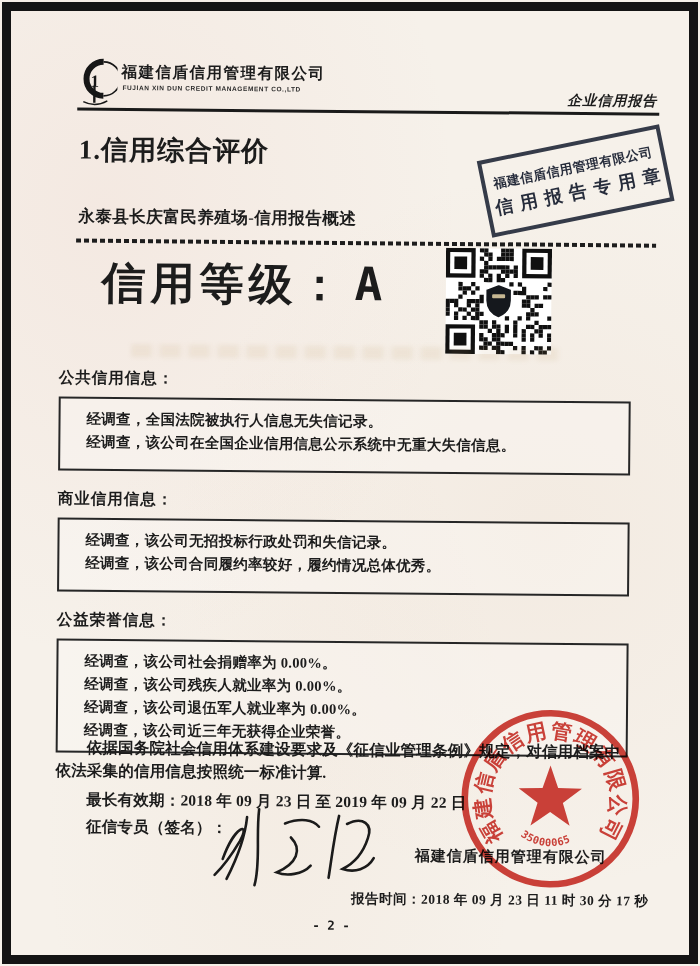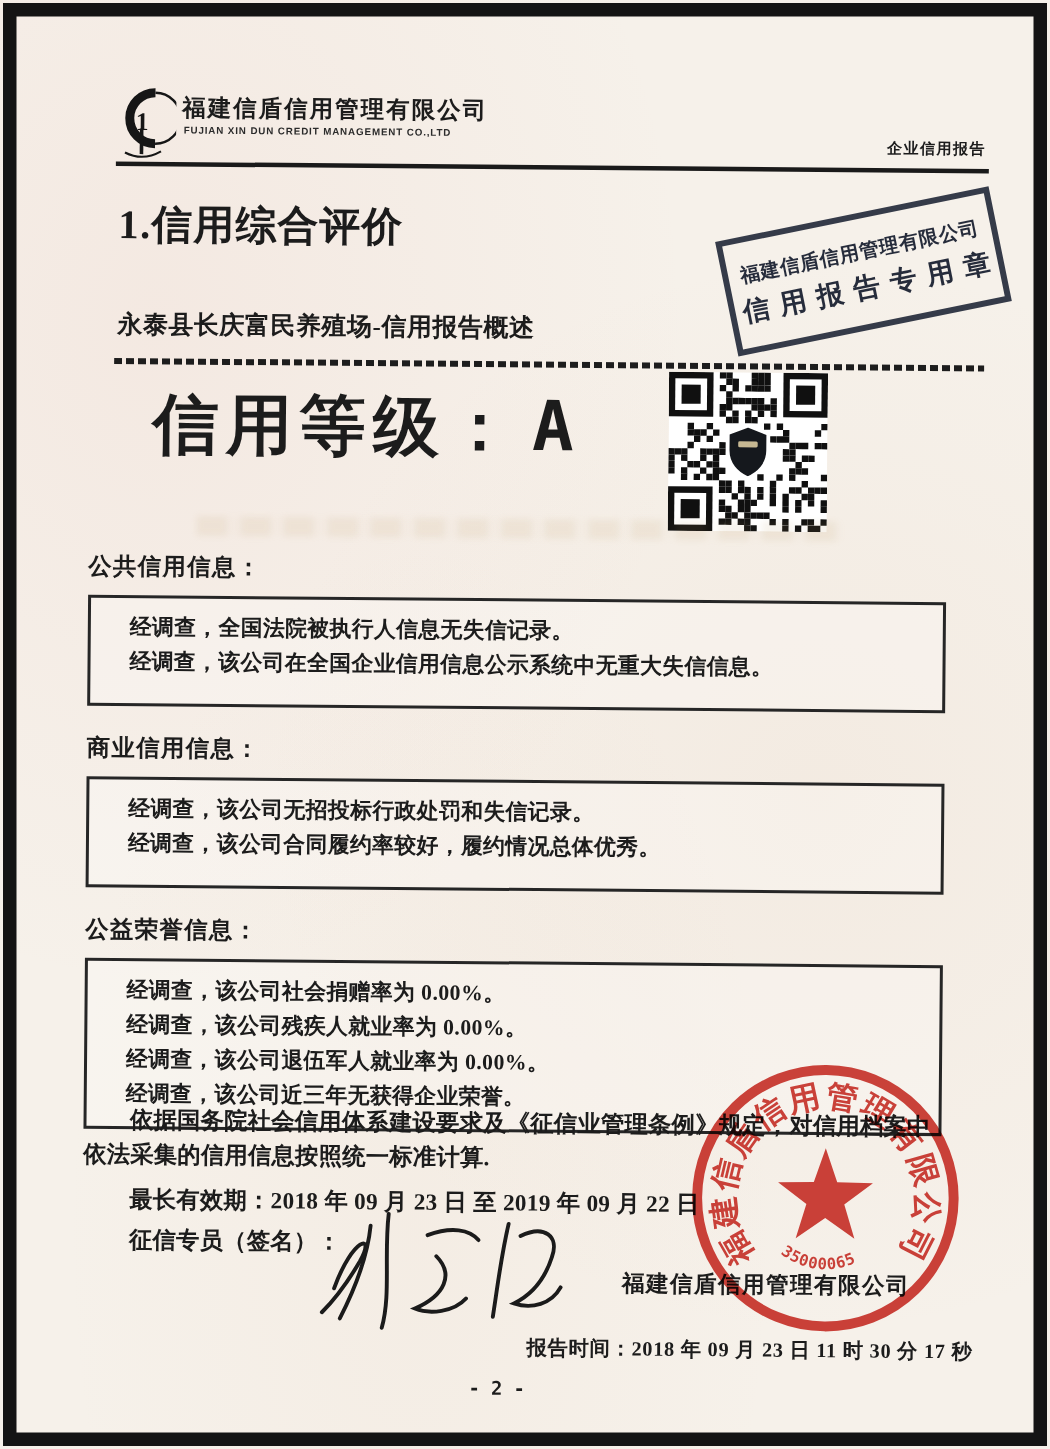--- a/index.html
+++ b/index.html
@@ -19,21 +19,21 @@
       radial-gradient(ellipse at 40% 85%, rgba(220,180,150,.07), transparent 40%),
       #f6f1ea;
   }
   .frame{position:absolute;inset:2px;border:9px solid #141414;pointer-events:none;z-index:60;}
   .content{position:absolute;inset:0;transform:rotate(.5deg);transform-origin:50% 50%;}
 
   
   .logo{position:absolute;left:70px;top:58px;width:44px;height:52px;}
   .co-cn{position:absolute;left:118px;top:64px;font-size:15.5px;font-weight:bold;letter-spacing:1.5px;}
   .co-en{position:absolute;left:119px;top:86px;font-size:6.5px;font-weight:bold;letter-spacing:.6px;color:#2b2b2b;font-family:"Liberation Sans","DejaVu Sans",sans-serif;}
-  .doc-type{position:absolute;right:46px;top:90px;font-size:10px;font-weight:bold;letter-spacing:1px;}
+  .doc-type{position:absolute;right:46px;top:90px;font-size:14px;font-weight:bold;letter-spacing:1px;font-style:italic;}
   .header-rule{position:absolute;left:74px;right:44px;top:110px;height:2.5px;background:#1a1a1a;}
 
   .title{position:absolute;left:76px;top:134px;font-size:27px;font-weight:bold;letter-spacing:1px;}
   .subtitle{position:absolute;left:76px;top:208px;font-size:16.5px;font-weight:bold;letter-spacing:.5px;}
   .dash-rule{position:absolute;left:74px;right:46px;top:241px;height:3.5px;
     background:repeating-linear-gradient(90deg,#1d1d1d 0 5px,transparent 5px 8px);}
 
   .rating{position:absolute;left:100px;top:256px;font-size:44px;font-weight:bold;letter-spacing:5px;white-space:nowrap;}
   .rating .grade{font-family:"DejaVu Sans Mono","Liberation Mono",monospace;font-size:46px;letter-spacing:0;margin-left:8px;}
   .qr{position:absolute;left:444px;top:247px;width:106px;height:106px;}

